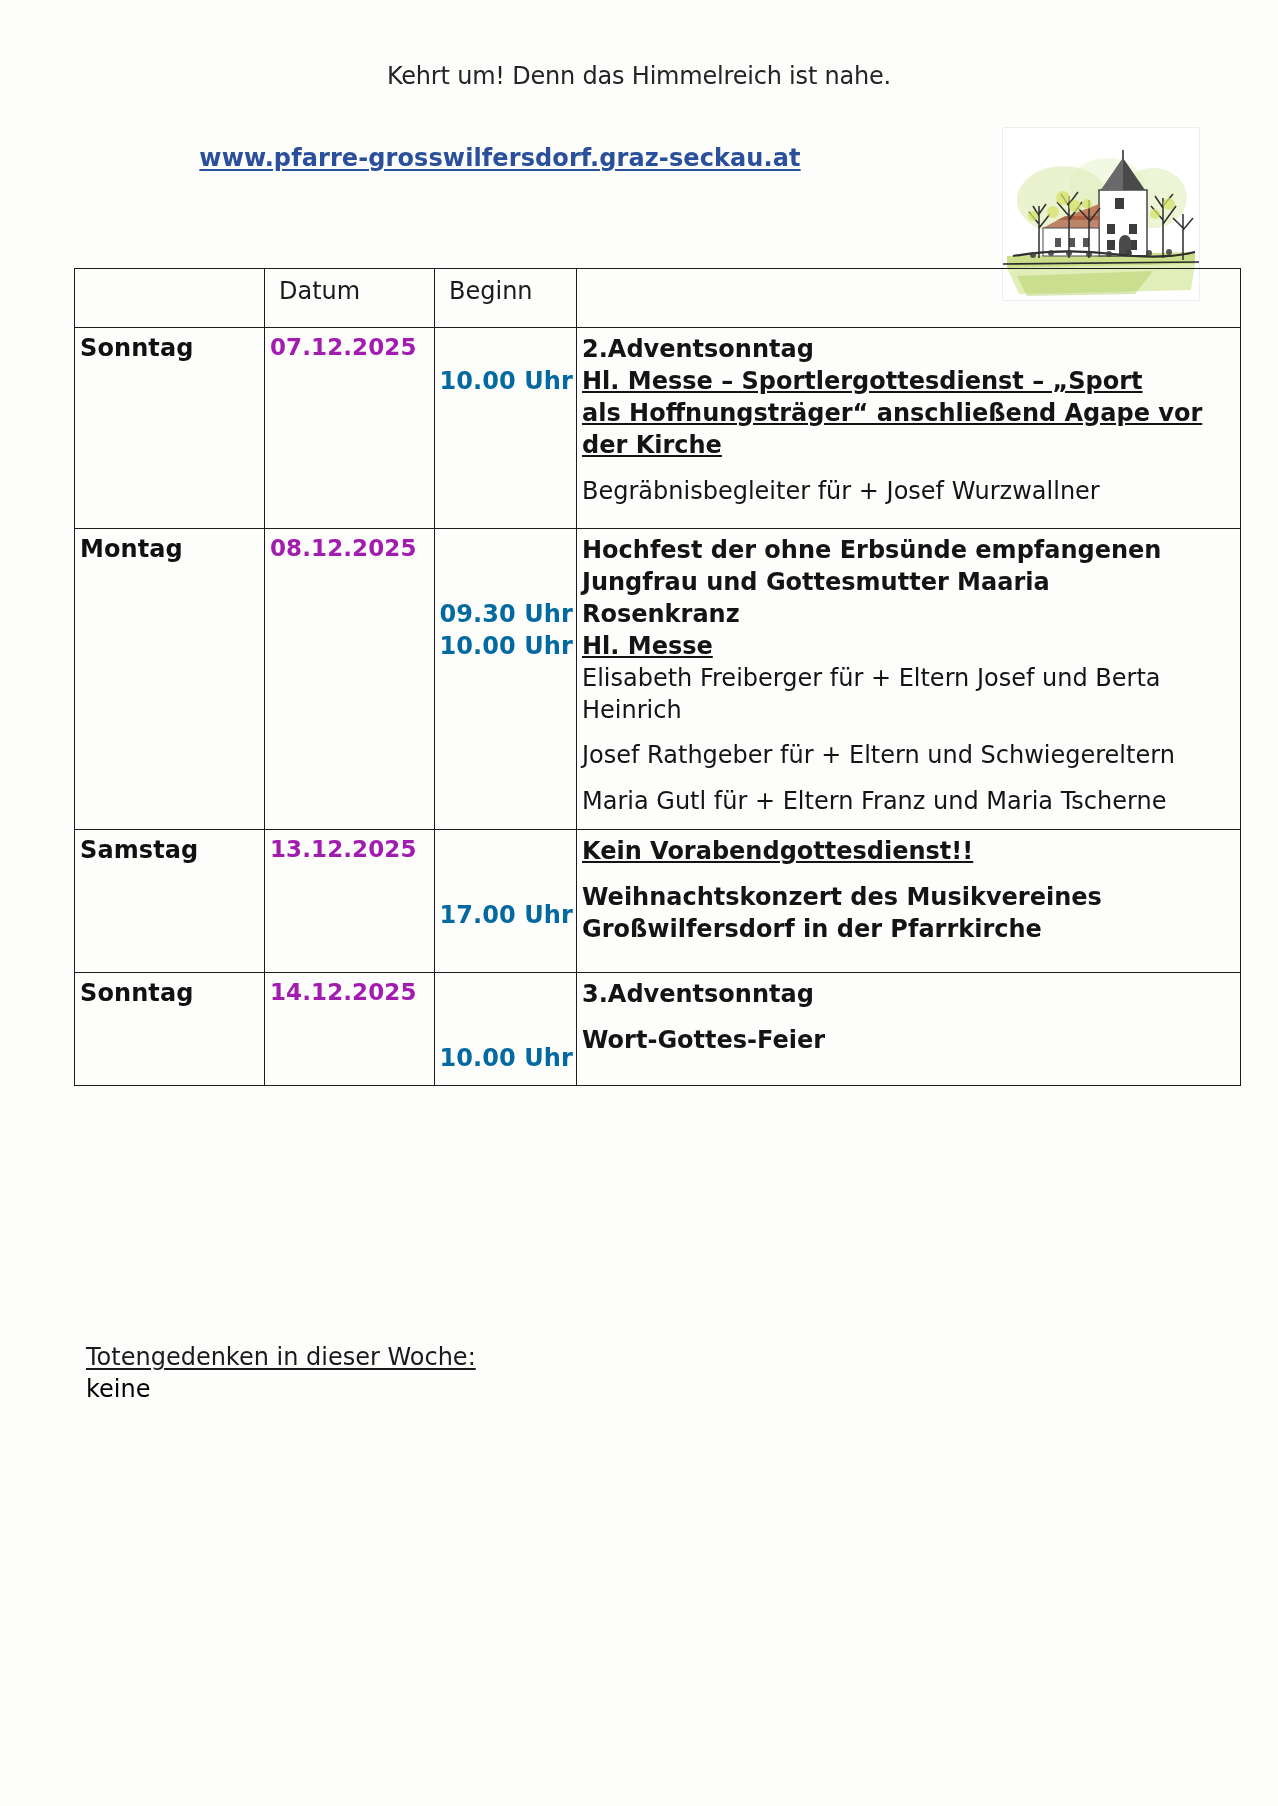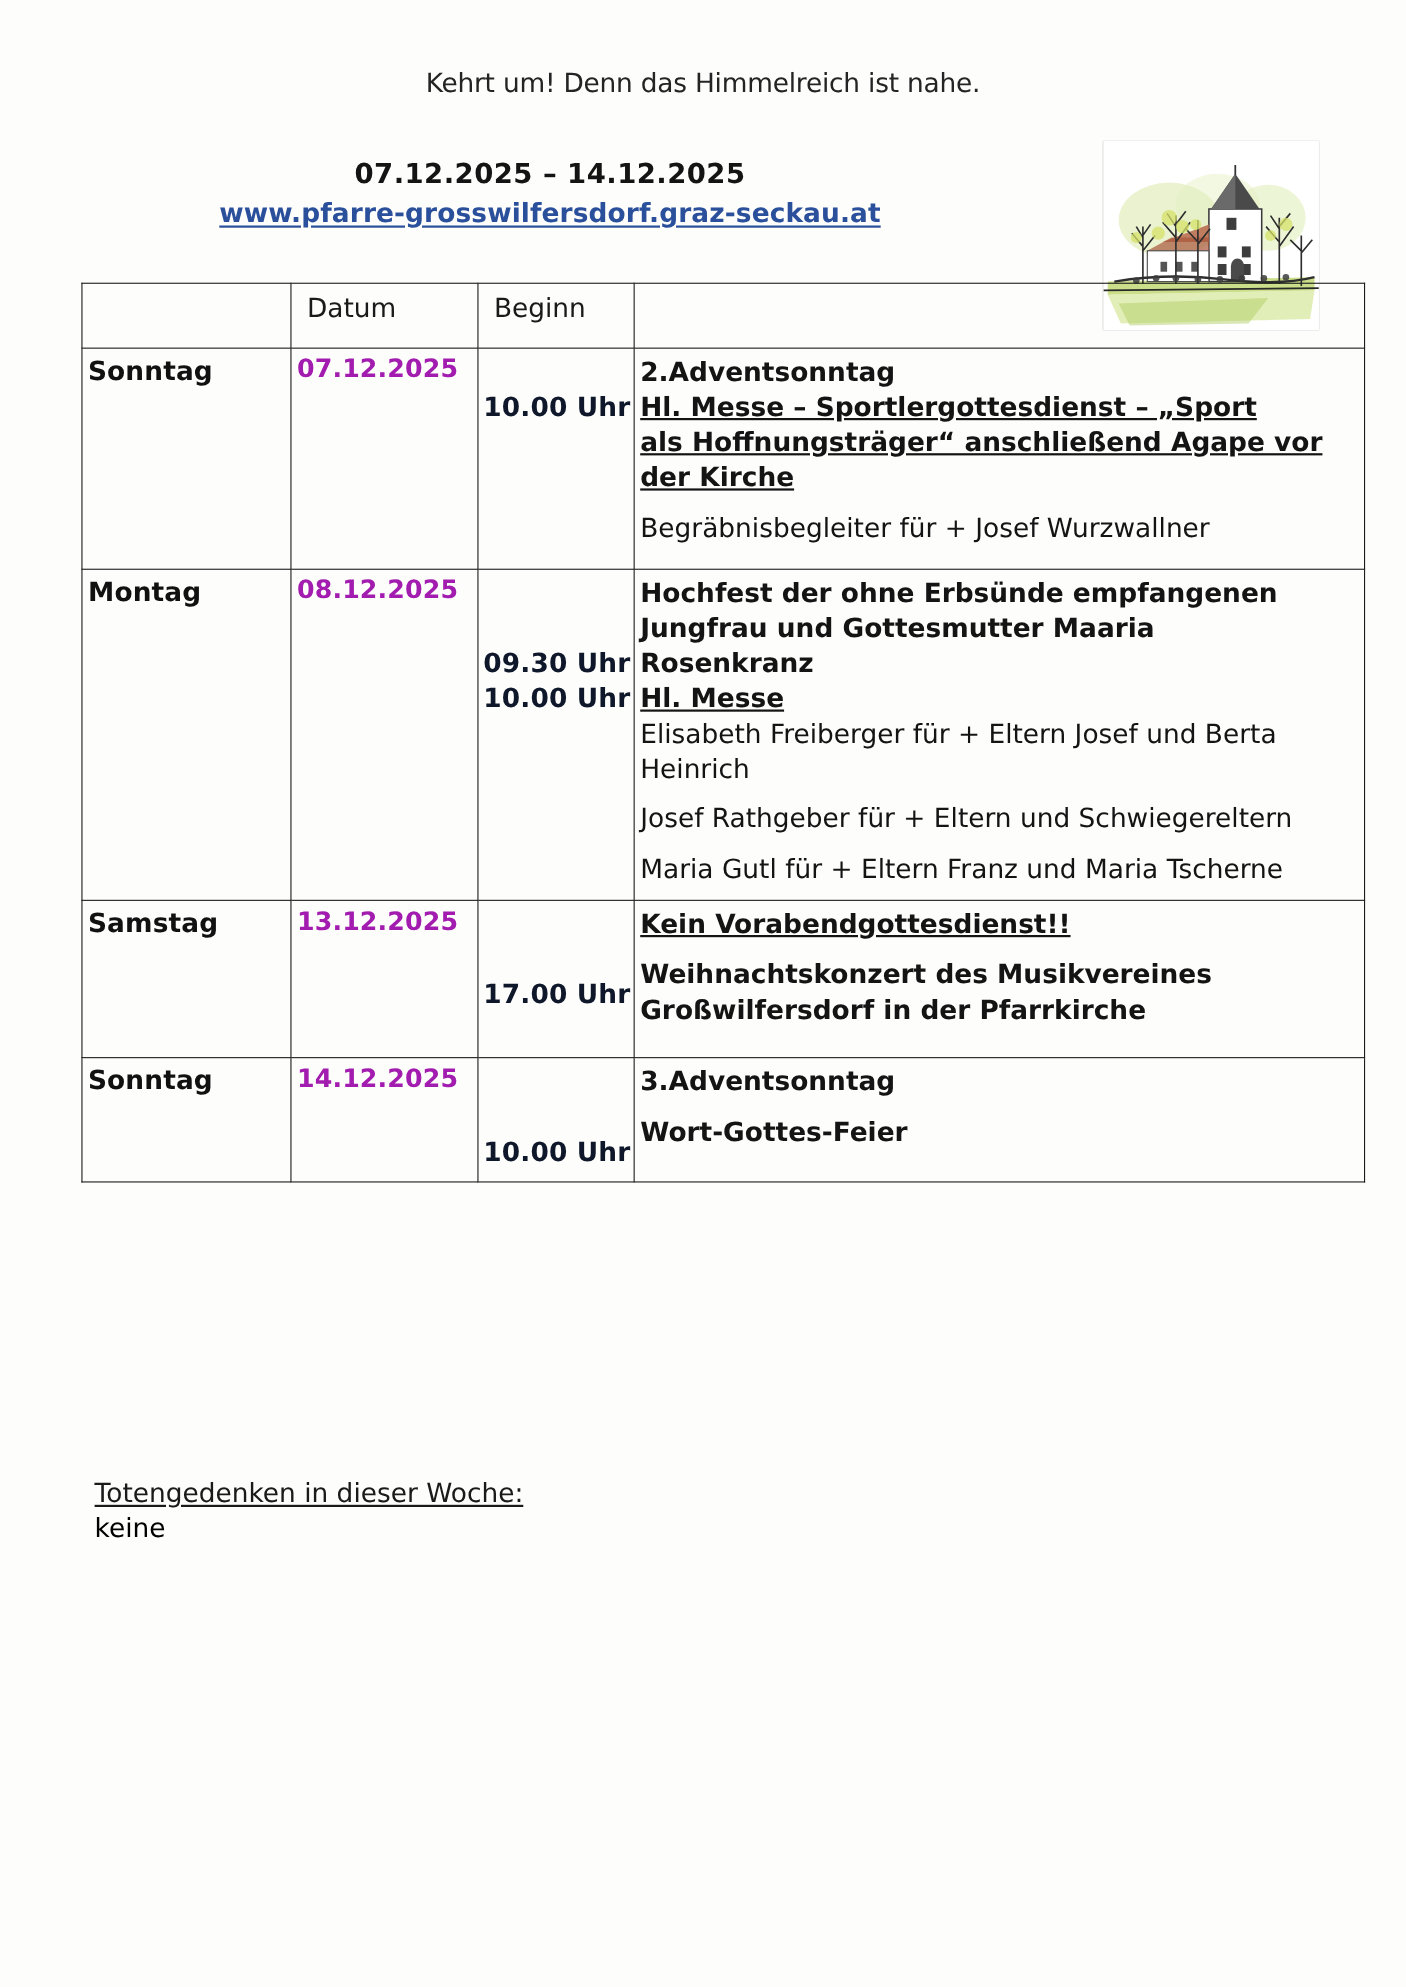--- a/index.html
+++ b/index.html
@@ -78,21 +78,21 @@
     height: 172px;
     background: #ffffff;
     box-shadow: 0 0 1px rgba(0,0,0,0.35);
     overflow: hidden;
   }
   .church-image svg { display: block; }
 
   
   .schedule {
     position: absolute;
-    top: 257px;
+    top: 268px;
     left: 74px;
     width: 1166px;
     border-collapse: collapse;
     table-layout: fixed;
   }
   .schedule td {
     border: 1px solid #1c1c1c;
     vertical-align: top;
     padding: 0;
   }
@@ -121,21 +121,21 @@
   .datetext {
     font-size: 23px;
     font-weight: bold;
     color: #a21caf;
     letter-spacing: 0.1px;
     white-space: nowrap;
   }
   .timetext {
     font-size: 24px;
     font-weight: bold;
-    color: #0f172a;
+    color: #0369a1;
     letter-spacing: 0.1px;
     white-space: nowrap;
     line-height: 1.33;
   }
   .time-spacer { visibility: hidden; }
 
   .info-line {
     font-size: 24px;
     line-height: 1.33;
     color: #141414;
@@ -167,21 +167,20 @@
   }
 </style>
 </head>
 <body>
 
 <div class="page">
 
   <div class="verse">Kehrt um! Denn das Himmelreich ist nahe.</div>
 
   <div class="title-block">
-    <div class="date-range">07.12.2025 – 14.12.2025</div>
     <div>
       <a class="site-url" href="#">www.pfarre-grosswilfersdorf.graz-seckau.at</a>
     </div>
   </div>
 
   <div class="church-image">
     <svg width="196" height="172" viewBox="0 0 196 172" xmlns="http://www.w3.org/2000/svg">
       <rect x="0" y="0" width="196" height="172" fill="#ffffff"></rect>
 
       <ellipse cx="60" cy="72" rx="46" ry="34" fill="#d9e8a8" opacity="0.55"></ellipse>

